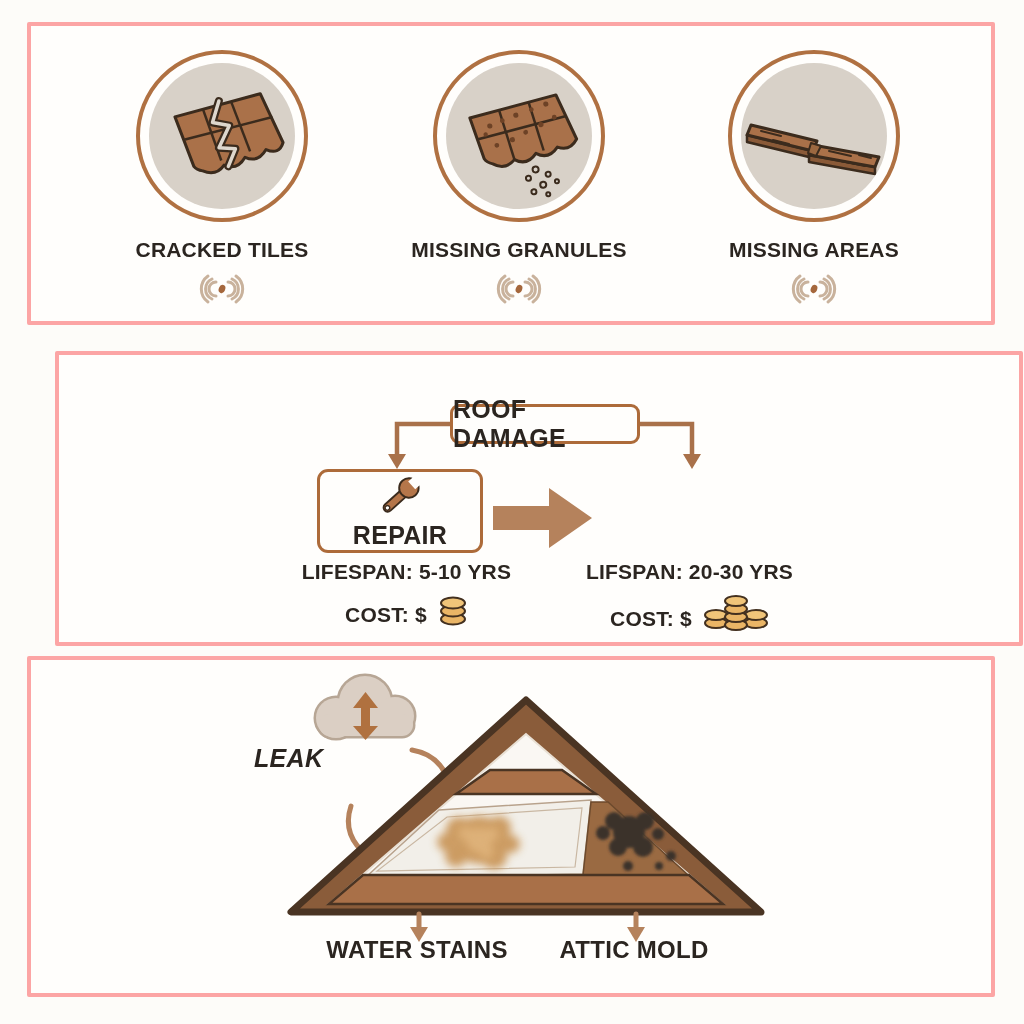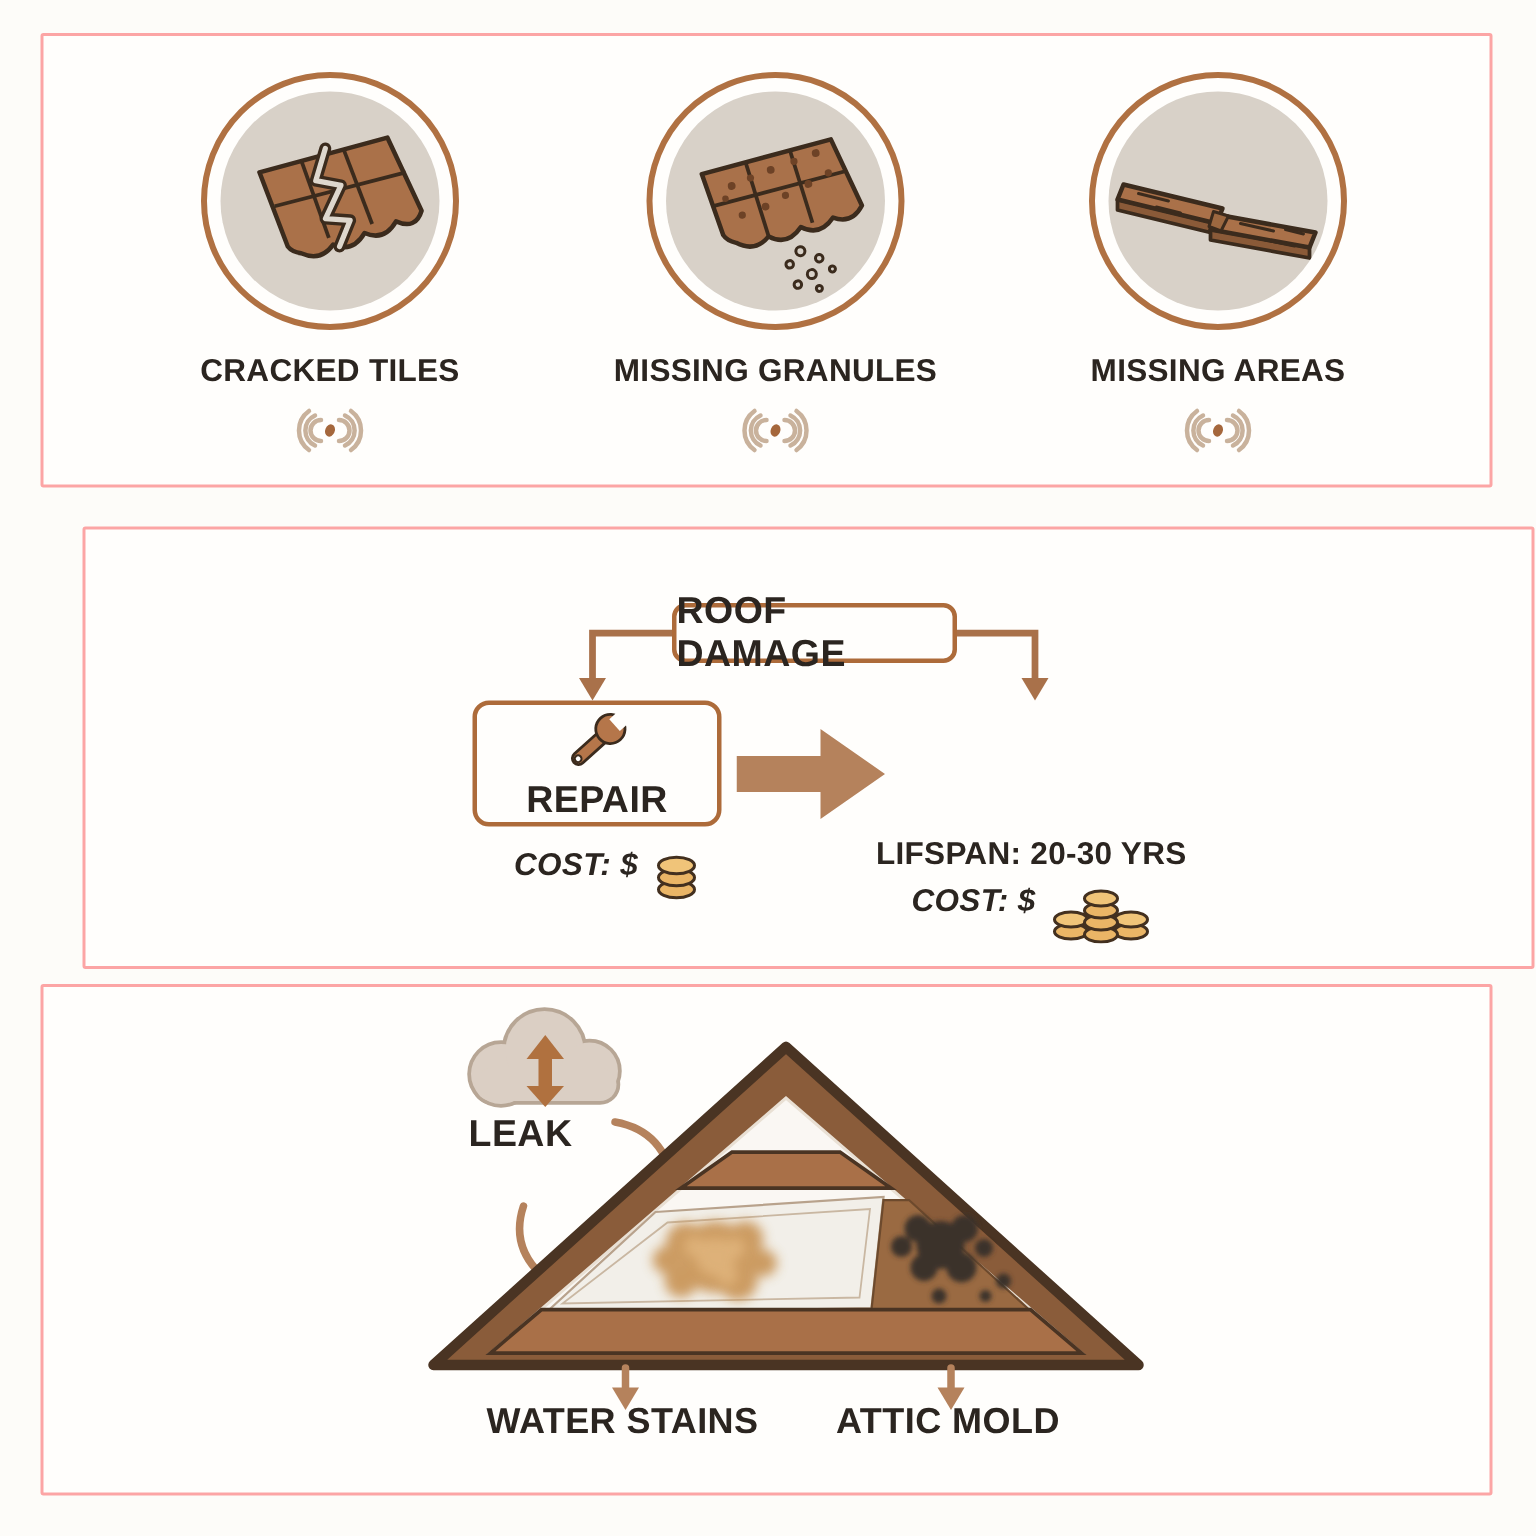--- a/index.html
+++ b/index.html
@@ -4,21 +4,21 @@
 <style>
   * { margin:0; padding:0; box-sizing:border-box; }
   body { margin:0; background:#f6f4f1; }
   .page {
     position:relative; width:1024px; height:1024px;
     background:#fdfcf9; overflow:hidden;
     font-family:"Liberation Sans", sans-serif; color:#2b2520;
   }
   .panel {
     position:absolute; left:27px; width:968px;
-    background:#fffefc; border:2px solid #fca5a5; border-radius:2px;
+    background:#fffefc; border:4px solid #fca5a5; border-radius:2px;
   }
   .panel-top   { top:22px;  height:303px; }
   .panel-mid   { top:351px; height:295px;margin-left:28px; }
   .panel-bot   { top:656px; height:341px; }
 
   
   .sign-col { position:absolute; top:24px; width:250px;
               display:flex; flex-direction:column; align-items:center; }
   .col-0 { left:66px; } .col-1 { left:363px; } .col-2 { left:658px; }
   .ring { width:172px; height:172px; border-radius:50%;
@@ -42,28 +42,28 @@
     display:flex; flex-direction:column; align-items:center; justify-content:center;
   }
   .repair-box  { left:258px; top:114px; width:166px; height:84px; }
   .replace-box { left:544px; top:112px; width:172px; height:86px; }
   .flow-box-label { font-size:25px; font-weight:700; letter-spacing:.3px; margin-top:1px; }
   .big-arrow { position:absolute; left:434px; top:130px; }
   .info { position:absolute; text-align:center; font-weight:700; }
   .info-left  { left:240px; top:205px; width:215px; }
   .info-right { left:513px; top:205px; width:235px; }
   .lifespan-line { font-size:21px; letter-spacing:.2px; }
-  .cost-row { margin-top:7px; display:flex; align-items:flex-start; justify-content:center; gap:11px;font-style:italic; }
+  .cost-row { margin-top:7px; display:flex; align-items:flex-end; justify-content:center; gap:11px; }
   .cost-label { font-size:21px; letter-spacing:.2px; }
 
   
   .attic-svg { position:absolute; inset:0; }
   .leak-title {
     position:absolute; left:223px; top:84px; width:190px;
-    text-align:center; font-size:25px; font-weight:700; line-height:1.14; letter-spacing:.3px;
+    font-size:25px; font-weight:700; line-height:1.14; letter-spacing:.3px;font-style:italic;
   }
   .leak-title span { display:block; }
   .bot-label {
     position:absolute; top:276px; text-align:center;
     font-size:24px; font-weight:700; letter-spacing:.3px;
   }
   .ws-label { left:276px; width:220px; }
   .am-label { left:503px; width:200px; }
 </style>
 </head>
@@ -221,20 +221,21 @@
       </svg>
       <div class="flow-box-label">REPAIR</div>
     </div>
 
     <svg class="big-arrow" width="102" height="66" viewBox="0 0 102 66">
       <polygon points="0,21 56,21 56,3 99,33 56,63 56,45 0,45" fill="#b5825c"></polygon>
     </svg>
 
 
     <div class="info info-left">
+      <div class="lifespan-line">LIFESPAN: 5-10 YRS</div>
       <div class="cost-row">
         <span class="cost-label">COST: $</span>
         <svg width="30" height="36" viewBox="0 0 30 36">
           <g stroke="#43301f" stroke-width="2" fill="#eab566">
             <ellipse cx="15" cy="28" rx="12" ry="5.5"></ellipse>
             <ellipse cx="15" cy="20" rx="12" ry="5.5"></ellipse>
             <ellipse cx="15" cy="12" rx="12" ry="5.5" fill="#f0c479"></ellipse>
           </g>
         </svg>
       </div>

